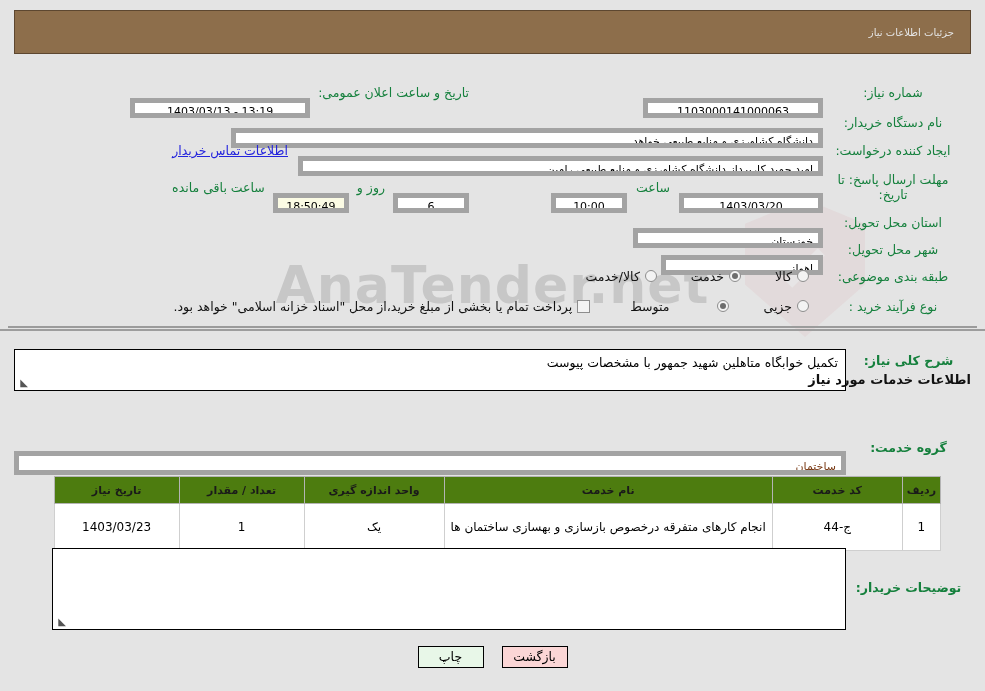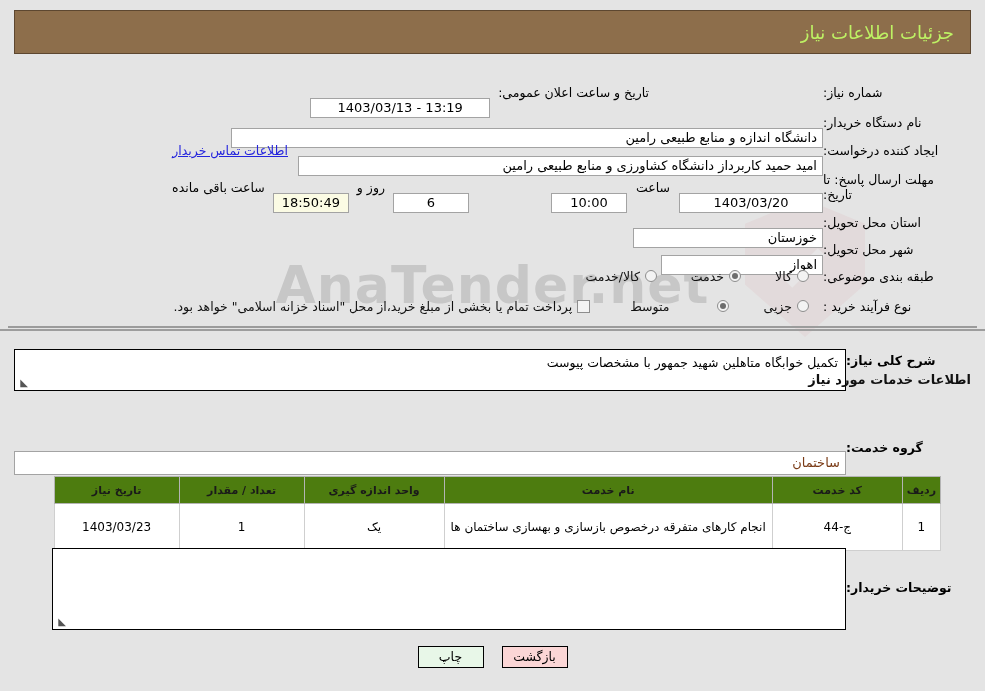--- a/index.html
+++ b/index.html
@@ -66,55 +66,55 @@
     height: 44px;
     background: #8d6e4b;
     border: 1px solid #5d4730;
     display: flex;
     align-items: center;
     justify-content: flex-start;
     padding: 0 16px;
     z-index: 3;
   }
   .titlebar .title {
-    color: #bef264;
-    font-size: 18px;
+    color: #e5e5e5;
+    font-size: 10px;
   }
 
   
   .panel {
     position: absolute;
     left: 8px; right: 8px;
     z-index: 2;
   }
   .panel-top { top: 62px; height: 266px; border-bottom: 2px solid #9b9b9b; }
 
   
   .row {
     display: flex;
     align-items: center;
     position: absolute;
     right: 14px;
     left: 14px;
     height: 24px;
   }
   .lbl {
-    color: #000000;
+    color: #15803d;
     font-size: 12.5px;
-    text-align: left;
+    text-align: center;
     white-space: nowrap;
     flex: 0 0 auto;
   }
 
   .fld {
-    border: 1px solid #a3a3a3;
+    border: 5px solid #a3a3a3;
     background: #ffffff;
     height: 20px;
     line-height: 18px;
-    font-size: 13px;
+    font-size: 11px;
     padding: 0 5px;
     text-align: center;
     color: #000;
     overflow: hidden;
     white-space: nowrap;
     margin-top: 32px;
   }
   .fld.right { text-align: right; }
   .fld.yellow { background: #fbfbe4; }
 
@@ -244,27 +244,28 @@
 </div>
 
 <div class="titlebar">
   <div class="title">جزئیات اطلاعات نیاز</div>
 </div>
 
 <div class="panel panel-top">
 
   <div class="row" style="top:18px;">
     <div class="lbl" style="width:140px;">شماره نیاز:</div>
+    <div class="fld" style="width:180px;">1103000141000063</div>
     <div class="lbl" style="margin-right:174px;">تاریخ و ساعت اعلان عمومی:</div>
     <div class="fld" style="width:180px;margin-right:8px;">13:19 - 1403/03/13</div>
   </div>
 
   <div class="row" style="top:48px;">
     <div class="lbl" style="width:140px;">نام دستگاه خریدار:</div>
-    <div class="fld right" style="flex:1;max-width:592px;">دانشگاه اندازه و منابع طبیعی رامین</div>
+    <div class="fld right" style="flex:1;max-width:592px;">دانشگاه کشاورزی و منابع طبیعی خواهد</div>
   </div>
 
   <div class="row" style="top:76px;">
     <div class="lbl" style="width:140px;">ایجاد کننده درخواست:</div>
     <div class="fld right" style="width:525px;">امید حمید کاربرداز دانشگاه کشاورزی و منابع طبیعی رامین</div>
     <a class="linkish" style="margin-right:10px;" href="#">اطلاعات تماس خریدار</a>
   </div>
 
   <div class="row" style="top:108px;height:34px;align-items:center;">
     <div class="lbl" style="width:140px;line-height:15px;white-space:normal;">مهلت ارسال پاسخ: تا تاریخ:</div>

